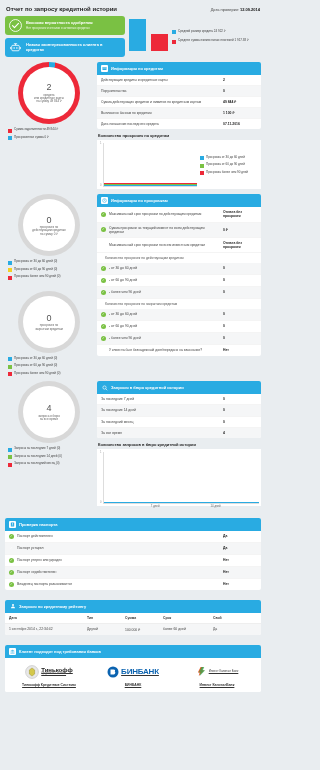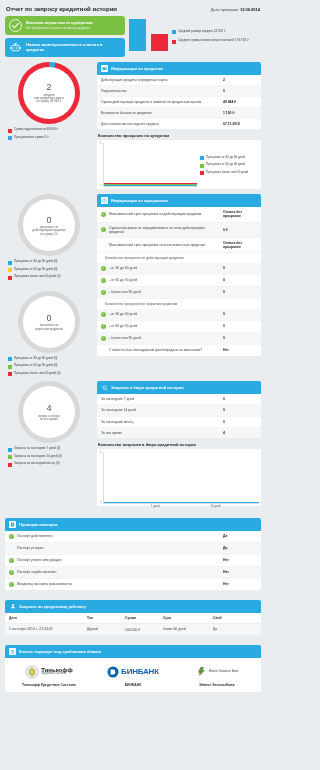--- a/index.html
+++ b/index.html
@@ -85,21 +85,21 @@
 
   
   .tbl-hd, .tbl-row { display: flex; font-size: 3.4px; padding: 3px 4px; }
   .tbl-hd { font-weight: bold; color: #333; border-bottom: 1px solid #eee; }
   .tbl-row { background: #f5f6f7; color: #444; }
   .c-date { flex: 0 0 78px; } .c-type { flex: 0 0 38px; }
   .c-sum { flex: 0 0 38px; } .c-term { flex: 0 0 50px; } .c-own { flex: 1; }
 
   
   .banks { display: flex; padding: 6px 2px 5px 2px; background: #fff; }
-  .bank { flex: 1; display: flex; flex-direction: column; align-items: center; gap: 3px; }
+  .bank { flex: 1; display: flex; flex-direction: column; align-items: center; gap: 3px; text-decoration: underline; }
   .bank-logo { height: 16px; display: flex; align-items: center; gap: 2px; }
   .bank-name { font-size: 3.4px; font-weight: bold; color: #333; text-align: center; }
   .tlogo-txt { line-height: 1; }
   .tlogo-txt .t-a { font-size: 6px; font-weight: bold; color: #1a1a1a; }
   .tlogo-txt .t-b { font-size: 2.6px; color: #555; }
   .b-a { font-size: 8px; font-weight: bold; color: #0b63b0; letter-spacing: -.2px; }
   .ikb { font-size: 3px; color: #444; line-height: 1.25; }
 </style>
 </head>
 <body>

